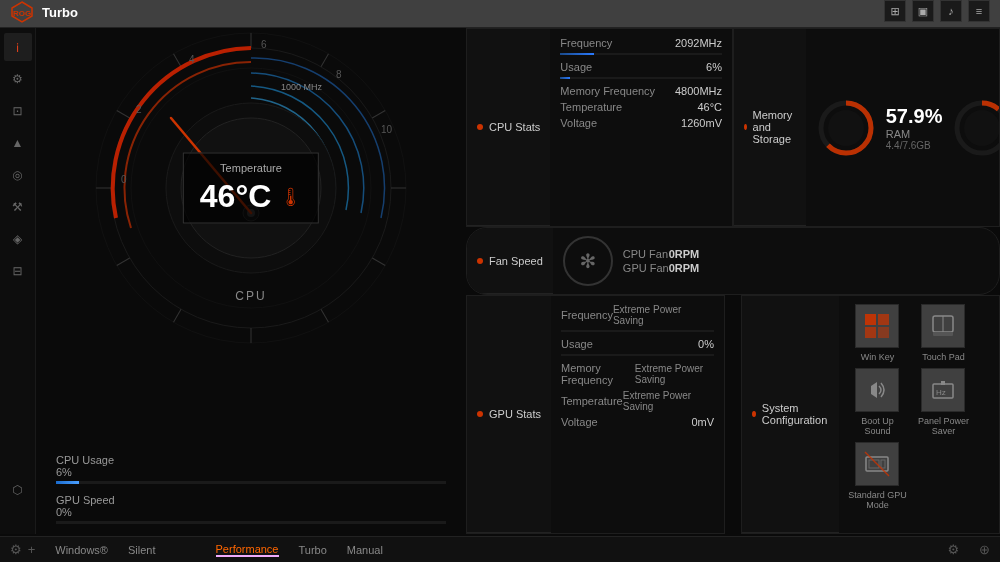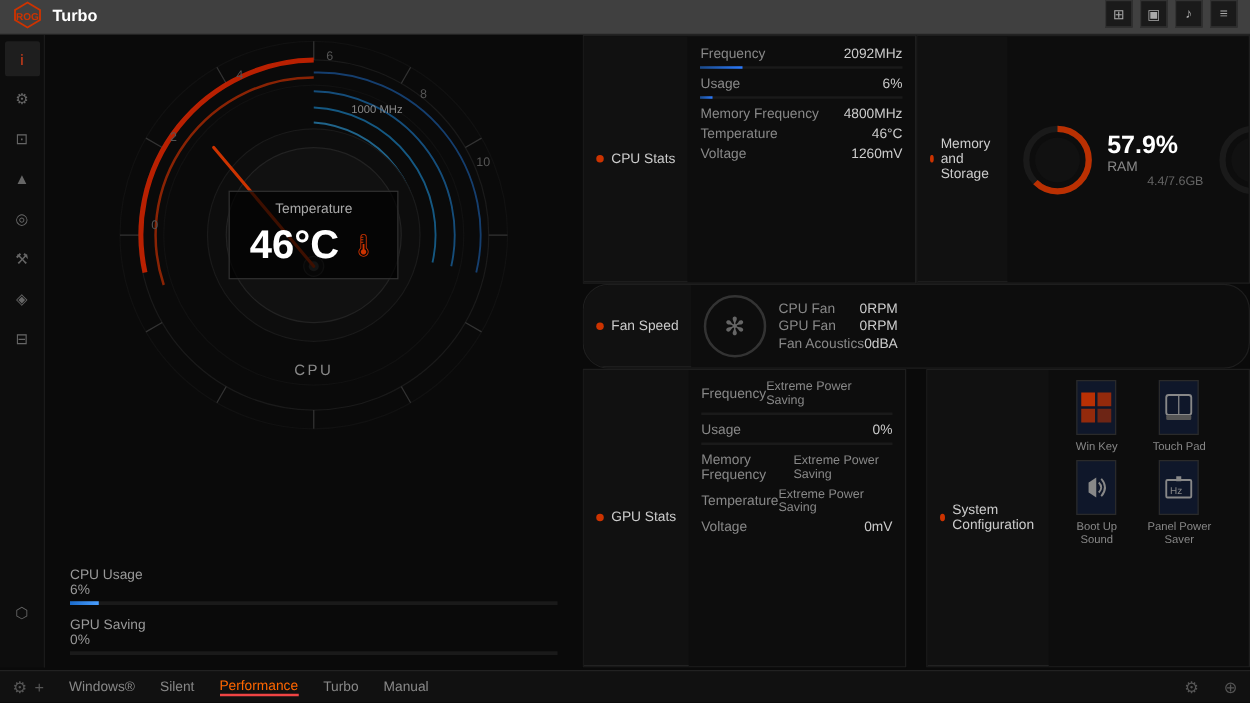--- a/index.html
+++ b/index.html
@@ -277,21 +277,20 @@
       color: #fff;
       font-weight: bold;
     }
     .mem-type {
       font-size: 11px;
       color: #888;
     }
     .mem-detail {
       font-size: 10px;
       color: #666;
-      margin-left: 32px;
     }
 
     
     .fan-content {
       display: flex;
       align-items: center;
       padding: 8px 10px;
       gap: 10px;
     }
     .fan-icon-circle {
@@ -308,42 +307,42 @@
     .fan-stats {
       flex: 1;
     }
     .fan-row {
       display: flex;
       justify-content: space-between;
       font-size: 11px;
       color: #888;
       padding: 1px 0;
     }
-    .fan-value { color: #ccc; }
+    .fan-value { color: #ccc; font-weight: bold; }
 
     
     .sys-config-content {
       display: flex;
       flex-wrap: wrap;
       padding: 8px;
       gap: 6px;
       align-content: flex-start;
     }
     .config-item {
       width: 60px;
       display: flex;
       flex-direction: column;
       align-items: center;
       gap: 4px;
       cursor: pointer;
     }
     .config-icon-box {
-      width: 32px;
+      width: 44px;
       height: 44px;
-      background: #0f172a;
+      background: #404040;
       border: 1px solid #2a2a2a;
       display: flex;
       align-items: center;
       justify-content: center;
       font-size: 18px;
       color: #aaa;
     }
     .config-label {
       font-size: 9px;
       color: #888;
@@ -364,21 +363,22 @@
       left: 0;
       right: 0;
     }
     .bottom-item {
       font-size: 11px;
       color: #888;
       cursor: pointer;
     }
     .bottom-item.active {
       color: #ff6600;
-      border-bottom: 2px solid #ef4444;
+      border-bottom: 2px solid #f0abfc;
+      margin-left: 40px;
     }
     .bottom-icon {
       font-size: 13px;
       color: #555;
       cursor: pointer;
     }
     .bottom-left-icons {
       display: flex;
       align-items: center;
       gap: 6px;
@@ -488,21 +488,21 @@
         <div class="usage-header">
           <span>CPU Usage</span>
           <span>6%</span>
         </div>
         <div class="usage-bar-bg">
           <div class="usage-bar-fill" style="width:6%"></div>
         </div>
       </div>
       <div class="usage-row">
         <div class="usage-header">
-          <span>GPU Saving</span>
+          <span>GPU Speed</span>
           <span>0%</span>
         </div>
         <div class="usage-bar-bg">
           <div class="usage-bar-fill red" style="width:0%"></div>
         </div>
       </div>
     </div>
   </div>
 
   <div class="right-panel">
@@ -586,24 +586,20 @@
           <div class="fan-icon-circle">✻</div>
           <div class="fan-stats">
             <div class="fan-row">
               <span>CPU Fan</span>
               <span class="fan-value">0RPM</span>
             </div>
             <div class="fan-row">
               <span>GPU Fan</span>
               <span class="fan-value">0RPM</span>
             </div>
-            <div class="fan-row">
-              <span>Fan Acoustics</span>
-              <span class="fan-value">0dBA</span>
-            </div>
           </div>
         </div>
       </div>
     </div>
 
     <div class="panel-row" style="flex:1.2;gap:16px;">
 
       <div class="info-panel">
         <div class="panel-header">
           <div class="panel-header-dot"></div>
@@ -679,20 +675,31 @@
           </div>
           <div class="config-item">
             <div class="config-icon-box">
               <svg width="28" height="28" viewBox="0 0 28 28">
                 <rect x="4" y="8" width="20" height="14" rx="1" fill="none" stroke="#888" stroke-width="1.5"></rect>
                 <text x="7" y="19" fill="#888" font-size="8">Hz</text>
                 <rect x="12" y="5" width="4" height="4" fill="#888"></rect>
               </svg>
             </div>
             <span class="config-label">Panel Power Saver</span>
+          </div>
+          <div class="config-item">
+            <div class="config-icon-box" style="position:relative;">
+              <svg width="28" height="28" viewBox="0 0 28 28">
+                <rect x="3" y="7" width="22" height="14" rx="1" fill="none" stroke="#888" stroke-width="1.5"></rect>
+                <rect x="6" y="10" width="10" height="8" fill="none" stroke="#666" stroke-width="1"></rect>
+                <rect x="18" y="10" width="4" height="8" fill="none" stroke="#666" stroke-width="1"></rect>
+                <line x1="2" y1="2" x2="26" y2="26" stroke="#cc3300" stroke-width="1.5" opacity="0.8"></line>
+              </svg>
+            </div>
+            <span class="config-label">Standard GPU Mode</span>
           </div>
         </div>
       </div>
     </div>
 
   </div>
 </div>
 
 <div class="bottom-bar">
   <div class="bottom-left-icons">

